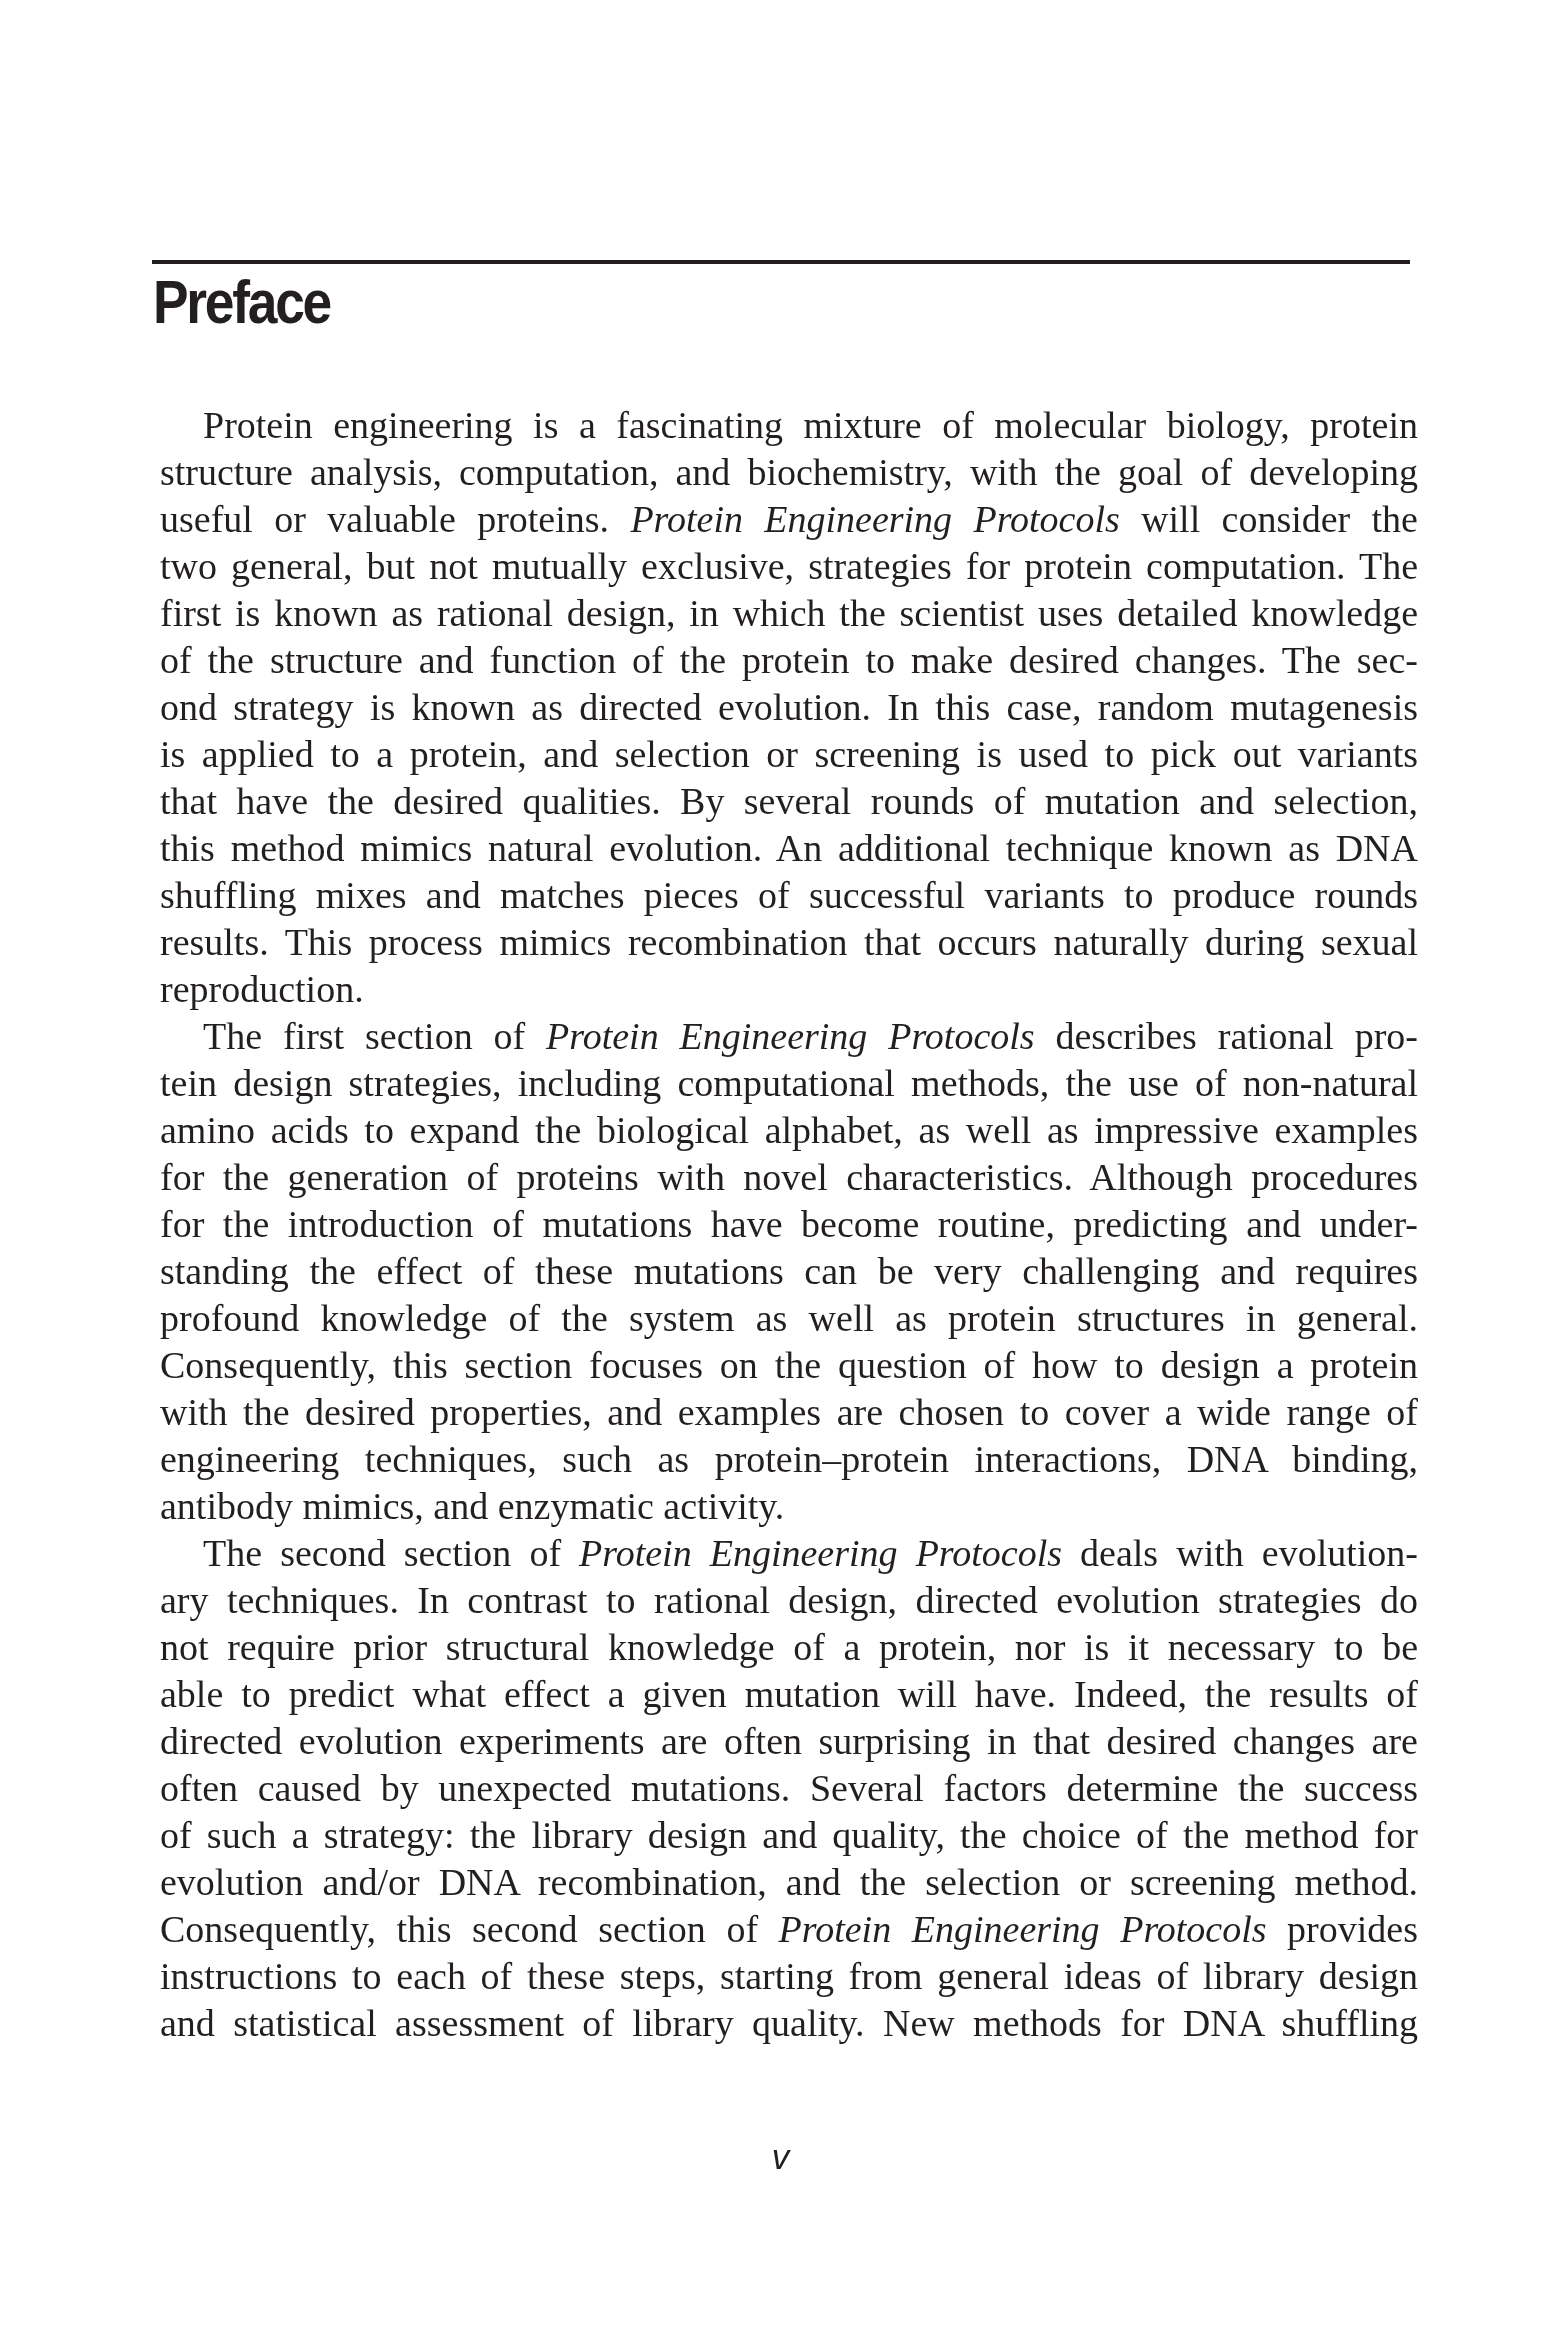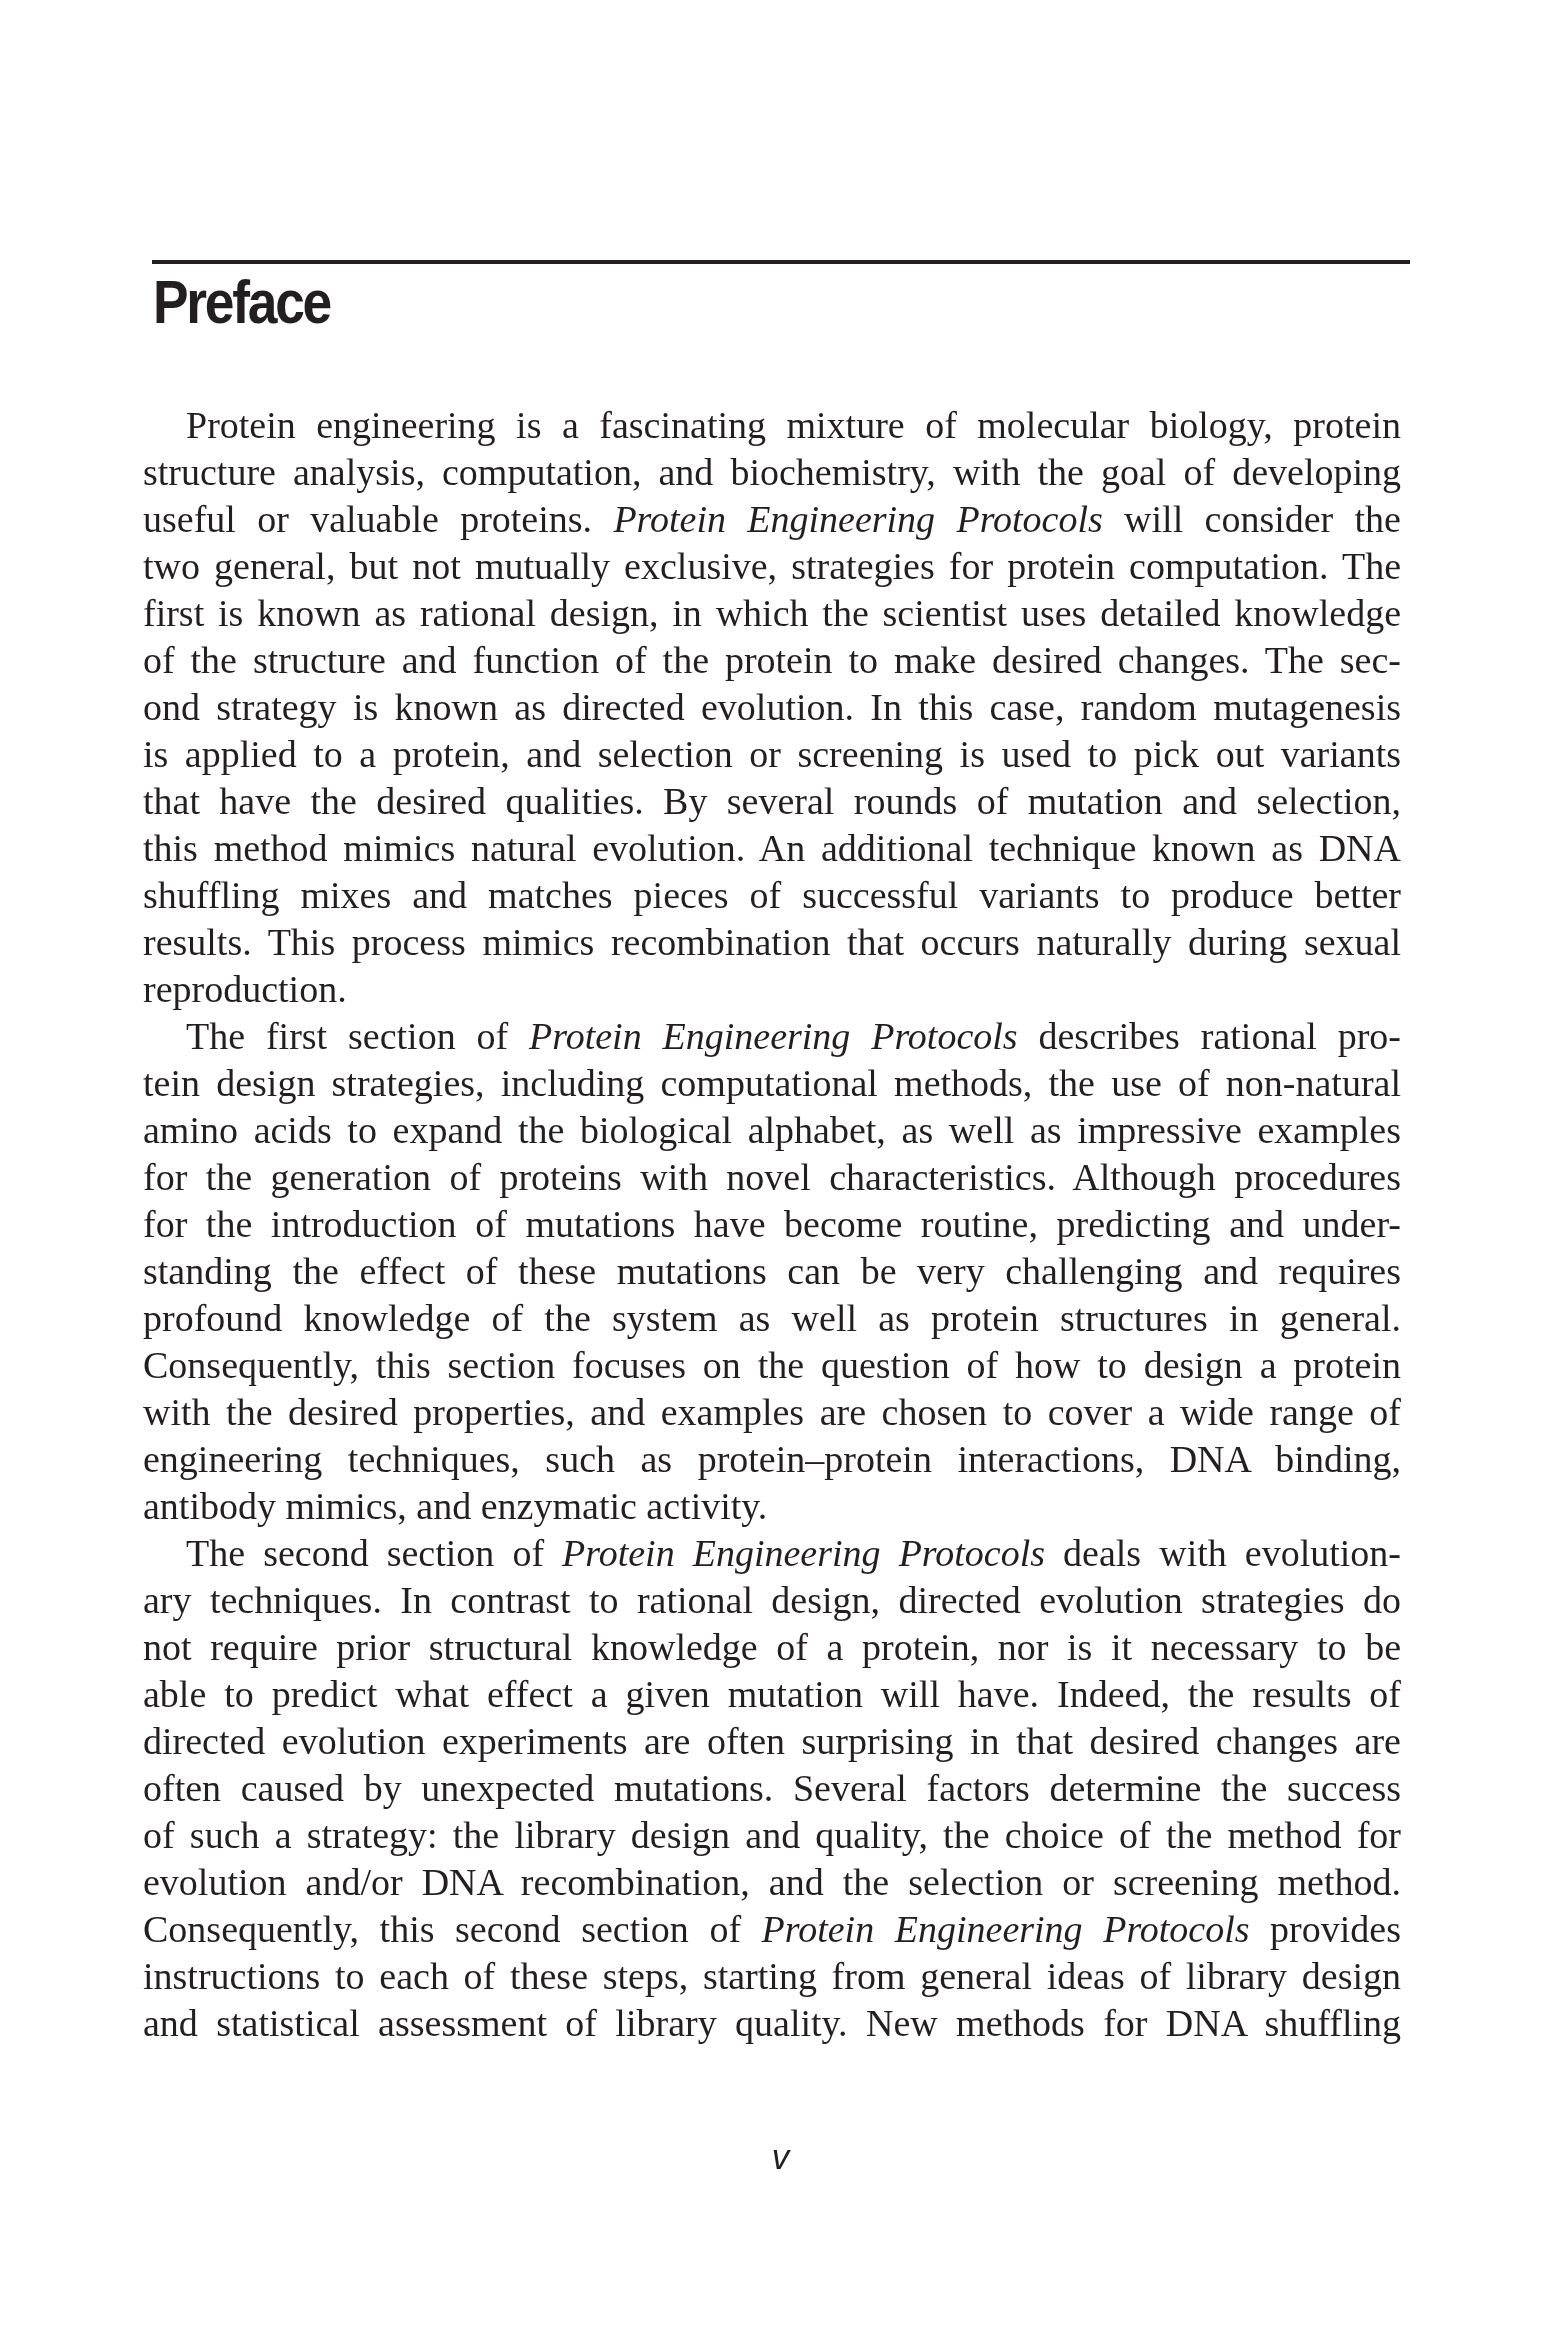--- a/index.html
+++ b/index.html
@@ -37,21 +37,21 @@
     font-weight: bold;
     font-size: 62px;
     line-height: 76px;
     letter-spacing: -2.6px;
     transform: scaleX(0.86);
     transform-origin: left top;
     color: #231f20;
   }
   .body {
     position: absolute;
-    left: 143px;
+    left: 160px;
     top: 402px;
     width: 1258px;
     font-family: "Liberation Serif", "DejaVu Serif", serif;
     font-size: 38px;
     line-height: 47px;
     color: #231f20;
   }
   .line {
     display: block;
     height: 47px;
@@ -88,21 +88,21 @@
         <span class="line indent">Protein engineering is a fascinating mixture of molecular biology, protein</span>
         <span class="line">structure analysis, computation, and biochemistry, with the goal of developing</span>
         <span class="line">useful or valuable proteins. <i>Protein Engineering Protocols</i> will consider the</span>
         <span class="line">two general, but not mutually exclusive, strategies for protein computation. The</span>
         <span class="line">first is known as rational design, in which the scientist uses detailed knowledge</span>
         <span class="line">of the structure and function of the protein to make desired changes. The sec-</span>
         <span class="line">ond strategy is known as directed evolution. In this case, random mutagenesis</span>
         <span class="line">is applied to a protein, and selection or screening is used to pick out variants</span>
         <span class="line">that have the desired qualities. By several rounds of mutation and selection,</span>
         <span class="line">this method mimics natural evolution. An additional technique known as DNA</span>
-        <span class="line">shuffling mixes and matches pieces of successful variants to produce better</span>
+        <span class="line">shuffling mixes and matches pieces of successful variants to produce rounds</span>
         <span class="line">results. This process mimics recombination that occurs naturally during sexual</span>
         <span class="line last">reproduction.</span>
       </div>
       <div>
         <span class="line indent">The first section of <i>Protein Engineering Protocols</i> describes rational pro-</span>
         <span class="line">tein design strategies, including computational methods, the use of non-natural</span>
         <span class="line">amino acids to expand the biological alphabet, as well as impressive examples</span>
         <span class="line">for the generation of proteins with novel characteristics. Although procedures</span>
         <span class="line">for the introduction of mutations have become routine, predicting and under-</span>
         <span class="line">standing the effect of these mutations can be very challenging and requires</span>

